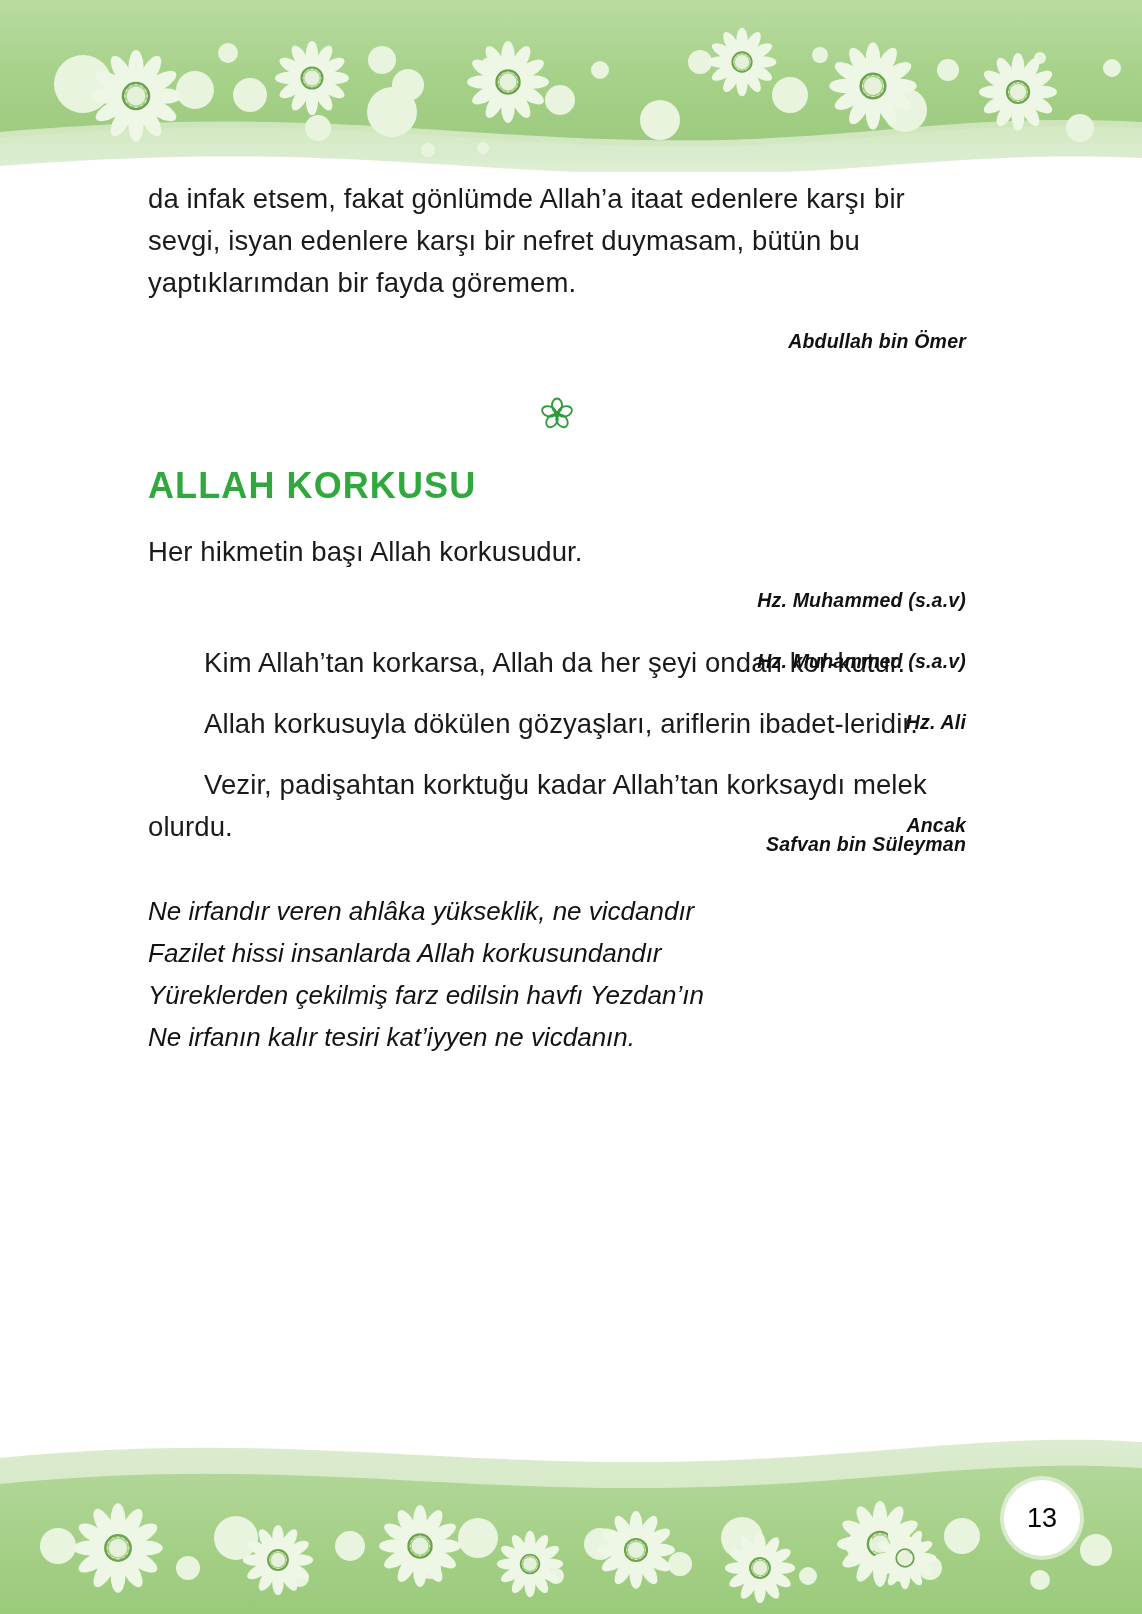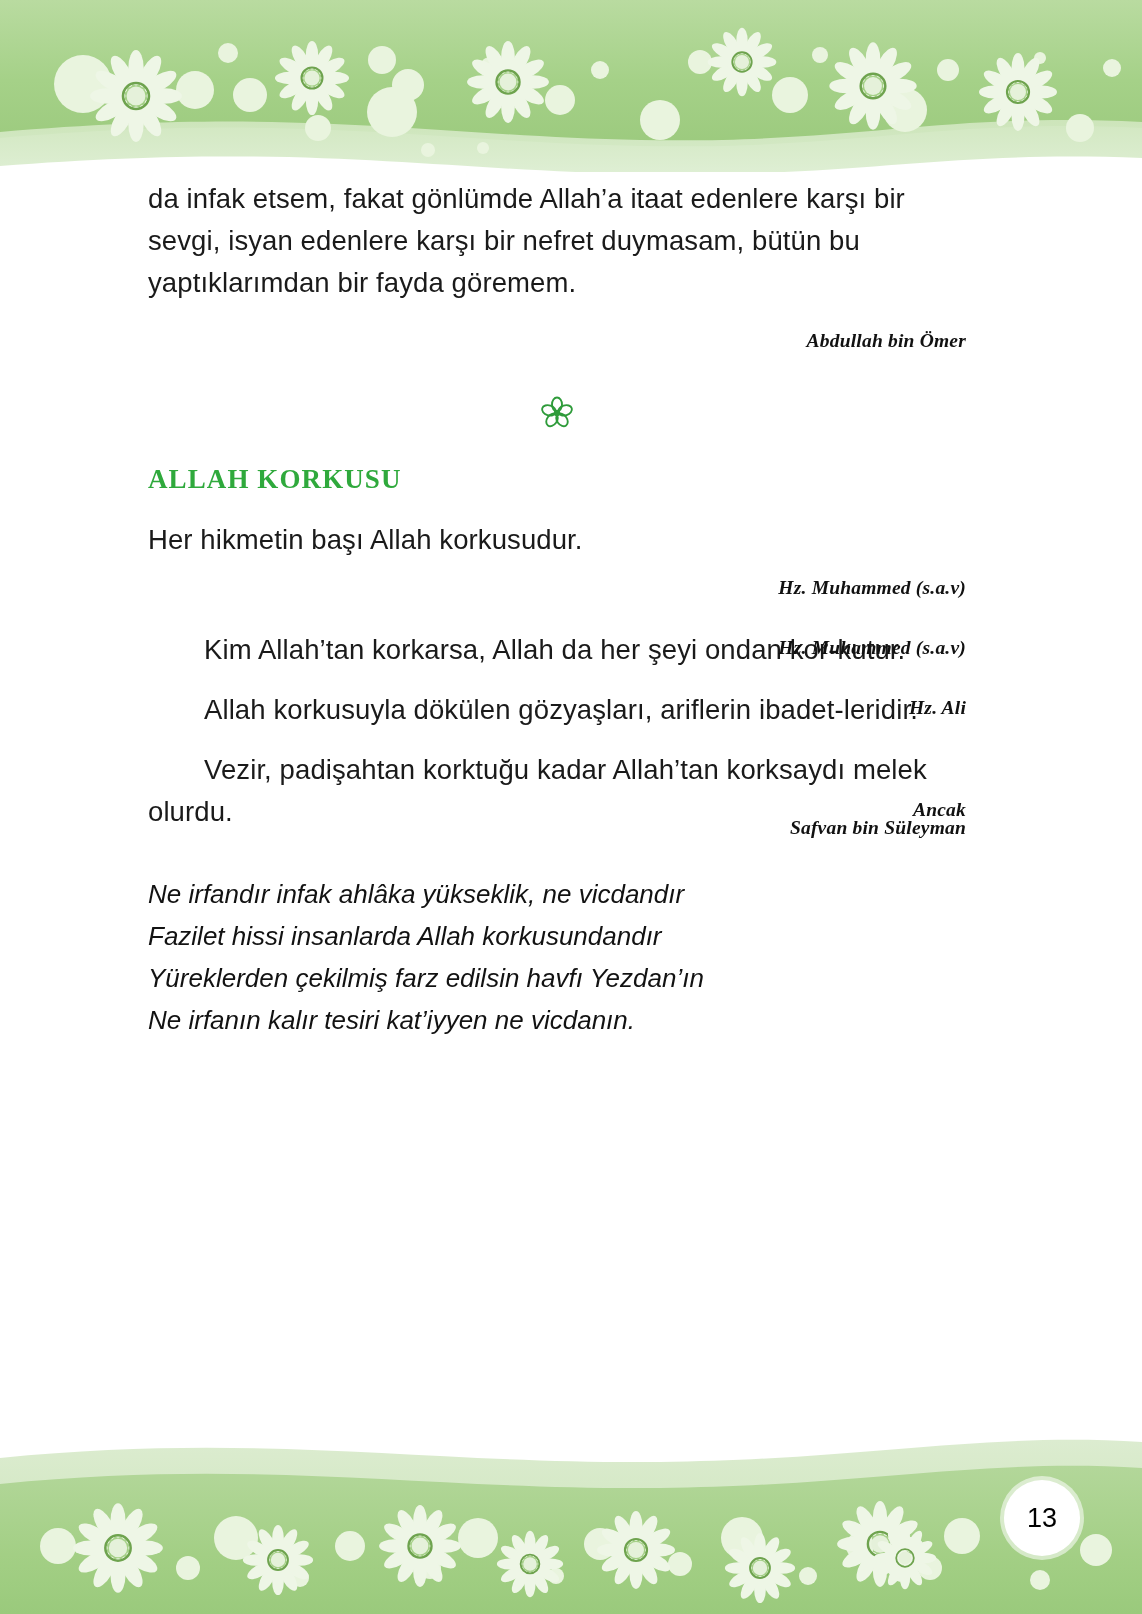--- a/index.html
+++ b/index.html
@@ -54,35 +54,35 @@
   }
 
   .attrib {
     margin: 0;
     text-align: right;
     font-size: 19.5px;
     font-weight: bold;
     font-style: italic;
     color: #111111;
     letter-spacing: 0.2px;
-    font-family: Liberation Serif, serif;
+    font-family: Liberation Sans, sans-serif;
   }
 
   .divider {
     display: flex;
     justify-content: center;
     align-items: center;
   }
 
   .section-title {
     margin: 0;
-    font-size: 27px;
+    font-size: 36px;
     font-weight: bold;
     letter-spacing: 1.1px;
-    font-family: Liberation Serif, serif;
+    font-family: Liberation Sans, sans-serif;
   }
 
   .poem {
     margin: 0;
     font-size: 26px;
     line-height: 42px;
     font-style: italic;
     color: #121212;
     font-family: "Liberation Sans", sans-serif;
     white-space: pre-wrap;
@@ -230,21 +230,21 @@
     <p class="attrib" style="margin-top:-34px">Hz. Ali</p>
 
     <div class="sp-4"></div>
     <p class="para indent">Vezir, padişahtan korktuğu kadar Allah’tan korksaydı melek olurdu.</p>
     <p class="attrib" style="margin-top:-34px">Ancak</p>
 
     <div class="sp-4"></div>
     <p class="attrib" style="margin-top:-34px">Safvan bin Süleyman</p>
 
     <div class="sp-5"></div>
-    <p class="poem">Ne irfandır infak ahlâka yükseklik, ne vicdandır</p>
+    <p class="poem">Ne irfandır veren ahlâka yükseklik, ne vicdandır</p>
     <p class="poem">Fazilet hissi insanlarda Allah korkusundandır</p>
     <p class="poem">Yüreklerden çekilmiş farz edilsin havfı Yezdan’ın</p>
     <p class="poem">Ne irfanın kalır tesiri kat’iyyen ne vicdanın.</p>
 
     <div class="sp-2"></div>
   </div>
 
   <div class="band band-bottom">
     <svg width="1142" height="196" viewBox="0 0 1142 196">
       <defs>

